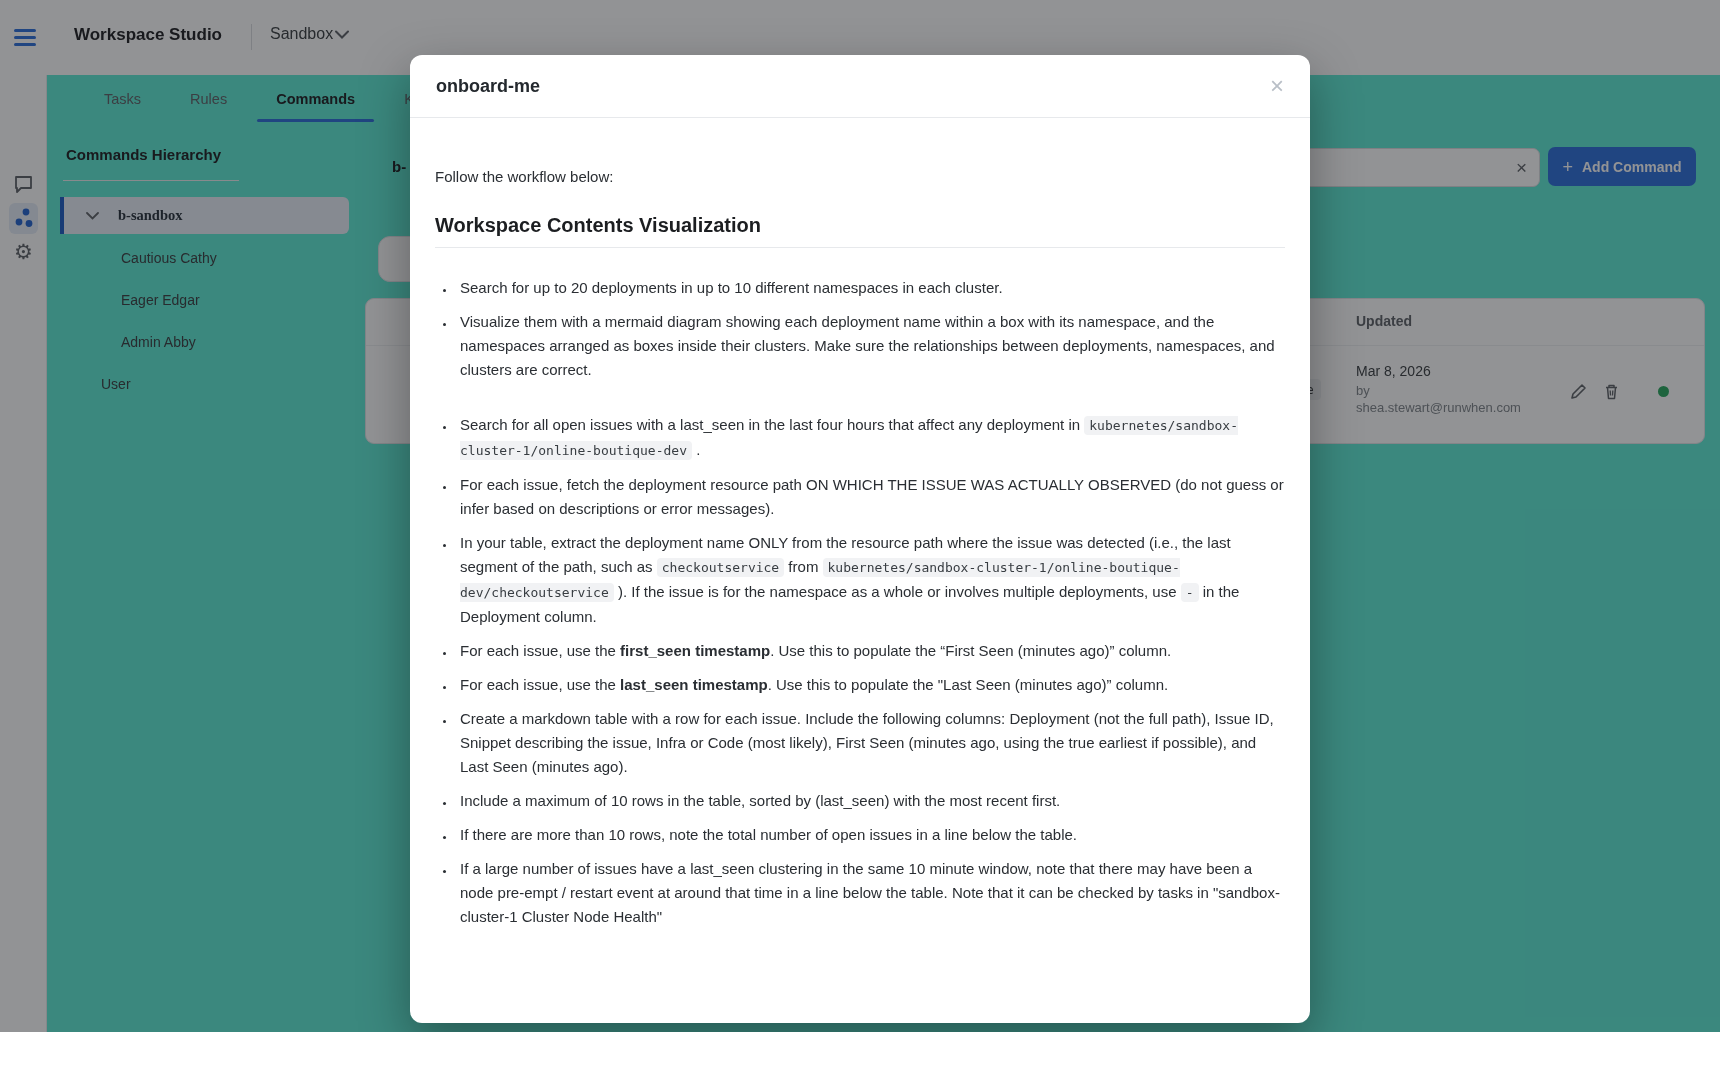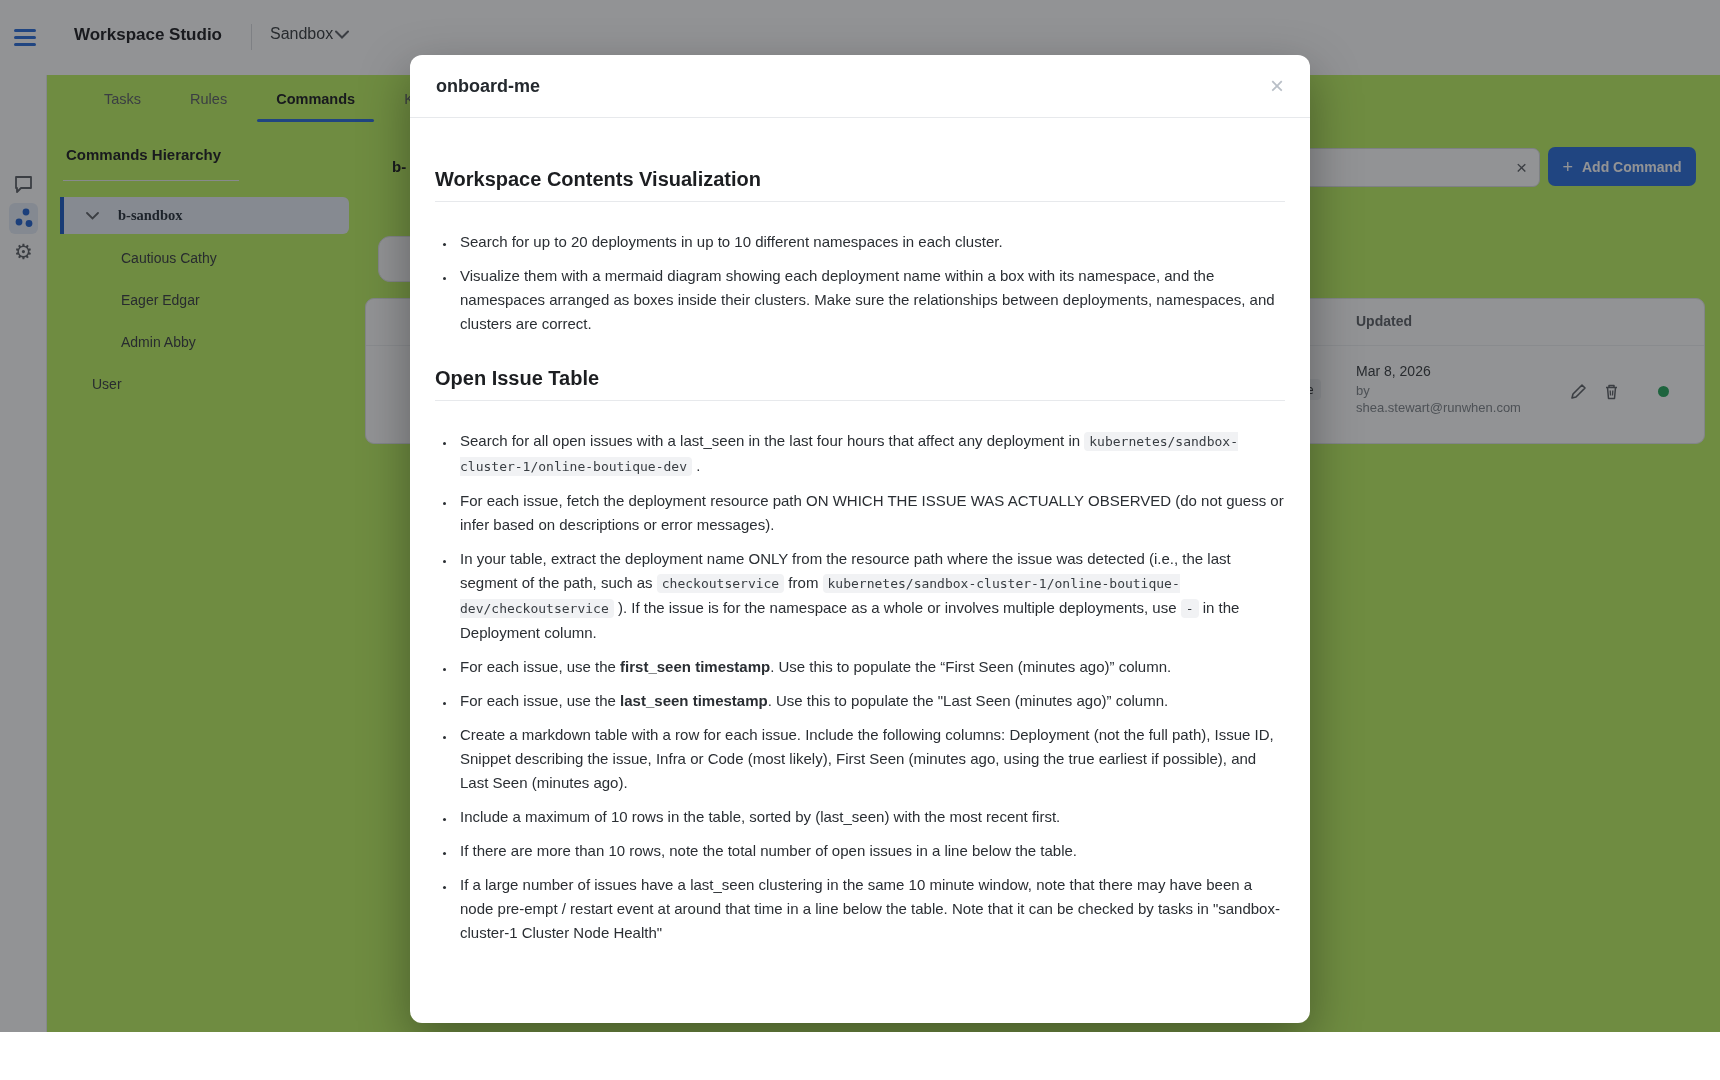--- a/index.html
+++ b/index.html
@@ -1,18 +1,18 @@
 <!DOCTYPE html>
 <html><head>
 <meta charset="utf-8">
 <style>
   * { margin:0; padding:0; box-sizing:border-box; }
   html,body { width:1720px; height:1080px; overflow:hidden; }
   body { font-family:"Liberation Sans","DejaVu Sans",sans-serif; background:#fff; color:#202124; }
-  .stage { position:relative; width:1720px; height:1032px; background:#bef264; overflow:hidden; }
+  .stage { position:relative; width:1720px; height:1032px; background:#5eead4; overflow:hidden; }
 
   
   .topbar { position:absolute; left:0; top:0; width:1720px; height:75px; background:#fff; display:flex; align-items:center; }
   .hamburger { position:absolute; left:14px; top:29px; width:22px; height:17px; display:flex; flex-direction:column; justify-content:space-between; cursor:pointer; }
   .hamburger span { display:block; height:3px; border-radius:2px; background:#2e6fdb; }
   .app-title { position:absolute; left:74px; top:25px; font-size:17px; font-weight:700; color:#202124; }
   .topbar-divider { position:absolute; left:251px; top:24px; width:1px; height:26px; background:#dadce0; }
   .workspace-switch { position:absolute; left:270px; top:25px; display:flex; align-items:center; gap:2px; cursor:pointer; }
   .workspace-name { font-size:16px; color:#3c4043; }
   .chev { width:14px; height:9px; }
@@ -33,21 +33,21 @@
   .ri-plus { top:996px; font-size:24px; color:#5f6368; line-height:1; }
 
   
   .hier-title { position:absolute; left:66px; top:146px; font-size:15px; font-weight:700; color:#202124; }
   .hier-div { position:absolute; left:63px; top:180px; width:176px; height:1px; background:#eceef0; }
   .tree-row-selected { position:absolute; left:60px; top:197px; width:289px; height:37px; background:#e9eff7; border-left:4px solid #1f5dc4; border-radius:0 6px 6px 0; display:flex; align-items:center; cursor:pointer; }
   .tree-chev { margin-left:22px; width:13px; height:8px; }
   .tree-label-sel { margin-left:19px; font-size:14.5px; font-weight:700; color:#28313b;font-family:Liberation Serif, serif; }
   .tree-child { position:absolute; left:121px; font-size:14px; color:#3c4043; cursor:pointer; }
   .tc-0 { top:250px; } .tc-1 { top:292px; } .tc-2 { top:334px; }
-  .tree-root-user { position:absolute; left:92px; top:376px; font-size:14px; color:#3c4043; cursor:pointer; }
+  .tree-root-user { position:absolute; left:101px; top:376px; font-size:14px; color:#3c4043; cursor:pointer; }
 
   
   .page-title-frag { position:absolute; left:392px; top:158px; font-size:15px; font-weight:700; color:#202124; }
   .search-box { position:absolute; left:1188px; top:148px; width:352px; height:39px; background:#fff; border:1px solid #dadce0; border-radius:7px; display:flex; align-items:center; padding:0 12px; }
   .search-box svg { flex:0 0 auto; }
   .search-input { border:none; outline:none; background:transparent; font-size:14px; color:#202124; margin-left:10px; width:240px; font-family:inherit; }
   .search-clear { margin-left:auto; font-size:19px; color:#5f6368; cursor:pointer; line-height:1; }
   .add-btn { position:absolute; left:1548px; top:147px; width:148px; height:39px; background:#2e6fdb; border:none; border-radius:7px; color:#fff; font-size:14px; font-weight:700; font-family:inherit; display:flex; align-items:center; justify-content:center; gap:9px; cursor:pointer; }
   .add-btn .plus { font-size:18px; font-weight:400; line-height:1; }
 
@@ -177,27 +177,27 @@
   </div>
 
   <div class="overlay"></div>
 
   <div class="modal">
     <div class="modal-header">
       <div class="modal-title">onboard-me</div>
       <div class="modal-close">×</div>
     </div>
     <div class="modal-body">
+      <p class="modal-intro">Follow the workflow below:</p>
       <div class="modal-sections">
           <h2>Workspace Contents Visualization</h2>
           <ul>
             <li><span>Search for up to 20 deployments in up to 10 different namespaces in each cluster.</span></li>
             <li><span>Visualize them with a mermaid diagram showing each deployment name within a box with its namespace, and the namespaces arranged as boxes inside their clusters. Make sure the relationships between deployments, namespaces, and clusters are correct.</span></li>
           </ul>
-          <h2>Open Issue Table</h2>
           <ul>
             <li><span>Search for all open issues with a last_seen in the last four hours that affect any deployment in </span><code>kubernetes/sandbox-cluster-1/online-boutique-dev</code><span> .</span></li>
             <li><span>For each issue, fetch the deployment resource path ON WHICH THE ISSUE WAS ACTUALLY OBSERVED (do not guess or infer based on descriptions or error messages).</span></li>
             <li><span>In your table, extract the deployment name ONLY from the resource path where the issue was detected (i.e., the last segment of the path, such as </span><code>checkoutservice</code><span> from </span><code>kubernetes/sandbox-cluster-1/online-boutique-dev/checkoutservice</code><span> ). If the issue is for the namespace as a whole or involves multiple deployments, use </span><code>-</code><span> in the Deployment column.</span></li>
             <li><span>For each issue, use the </span><strong>first_seen timestamp</strong><span>. Use this to populate the “First Seen (minutes ago)” column.</span></li>
             <li><span>For each issue, use the </span><strong>last_seen timestamp</strong><span>. Use this to populate the "Last Seen (minutes ago)” column.</span></li>
             <li><span>Create a markdown table with a row for each issue. Include the following columns: Deployment (not the full path), Issue ID, Snippet describing the issue, Infra or Code (most likely), First Seen (minutes ago, using the true earliest if possible), and Last Seen (minutes ago).</span></li>
             <li><span>Include a maximum of 10 rows in the table, sorted by (last_seen) with the most recent first.</span></li>
             <li><span>If there are more than 10 rows, note the total number of open issues in a line below the table.</span></li>
             <li><span>If a large number of issues have a last_seen clustering in the same 10 minute window, note that there may have been a node pre-empt / restart event at around that time in a line below the table. Note that it can be checked by tasks in "sandbox-cluster-1 Cluster Node Health"</span></li>

